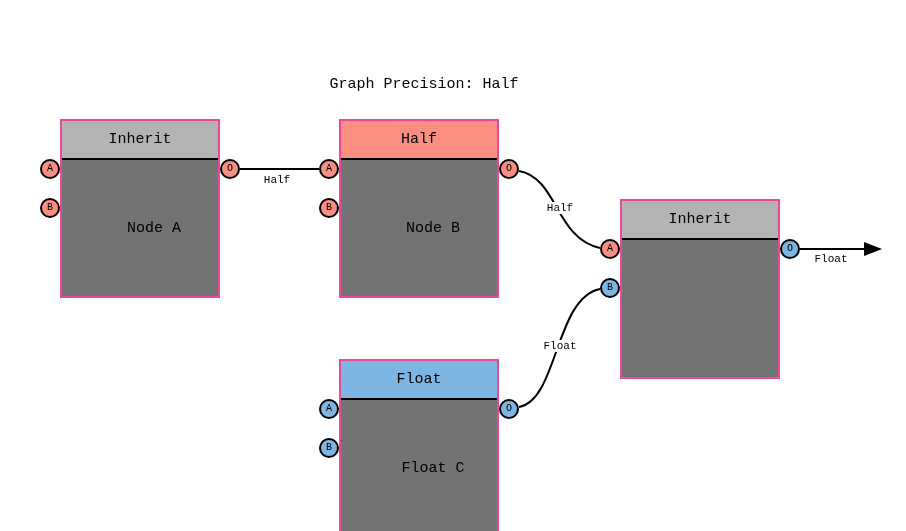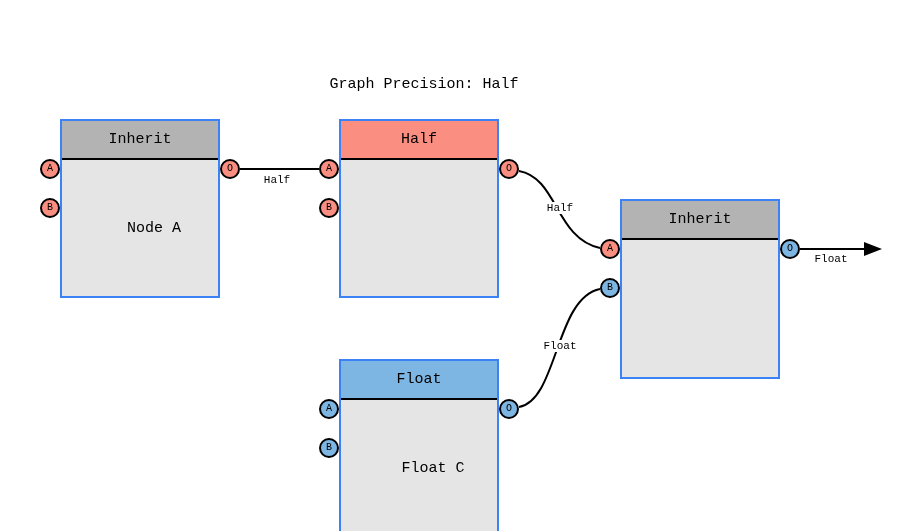--- a/index.html
+++ b/index.html
@@ -7,22 +7,22 @@
     position:relative;width:906px;height:531px;background:#ffffff;
     font-family:Liberation Mono, monospace;color:#000;overflow:hidden;margin-top:48px;
   }
   #title{
     position:absolute;left:324px;top:28px;width:200px;text-align:center;
     font-size:15px;line-height:17px;white-space:nowrap;
   }
   #edge-svg{position:absolute;left:0;top:0;width:906px;height:531px;}
   .edge{fill:none;stroke:#000;stroke-width:2px;}
   .node{
-    position:absolute;width:160px;height:179px;border:2px solid #3b82f6;
-    background:#e5e5e5;box-sizing:border-box;
+    position:absolute;width:160px;height:179px;border:2px solid #ec4899;
+    background:#737373;box-sizing:border-box;
   }
   .node-header{
     height:37px;border-bottom:2px solid #000;display:flex;align-items:center;
     justify-content:center;font-size:15px;
   }
   .node-body{
     height:136px;display:flex;align-items:center;justify-content:center;font-size:15px;padding-left:28px;
   }
   .port{
     position:absolute;width:20px;height:20px;border:2px solid #000;border-radius:50%;
@@ -61,20 +61,21 @@
   <div class="node" style="left:60px;top:71px;">
     <div class="node-header" style="background-color: rgb(179, 179, 179);">Inherit</div>
     <div class="node-body">Node A</div>
   </div>
   <div class="port" style="left: 40px; top: 111px; background-color: rgb(250, 142, 128);">A</div>
   <div class="port" style="left: 40px; top: 150px; background-color: rgb(250, 142, 128);">B</div>
   <div class="port" style="left: 220px; top: 111px; background-color: rgb(250, 142, 128);">O</div>
 
   <div class="node" style="left:339px;top:71px;">
     <div class="node-header" style="background-color: rgb(250, 142, 128);">Half</div>
+    <div class="node-body">Node B</div>
   </div>
   <div class="port" style="left: 319px; top: 111px; background-color: rgb(250, 142, 128);">A</div>
   <div class="port" style="left: 319px; top: 150px; background-color: rgb(250, 142, 128);">B</div>
   <div class="port" style="left: 499px; top: 111px; background-color: rgb(250, 142, 128);">O</div>
 
   <div class="node" style="left:339px;top:311px;">
     <div class="node-header" style="background-color: rgb(126, 182, 227);">Float</div>
     <div class="node-body">Float C</div>
   </div>
   <div class="port" style="left: 319px; top: 351px; background-color: rgb(126, 182, 227);">A</div>

